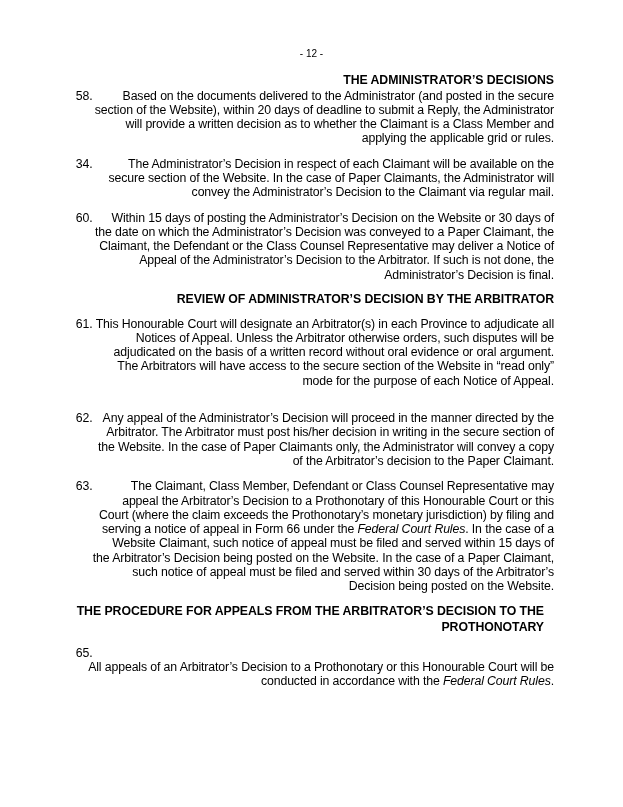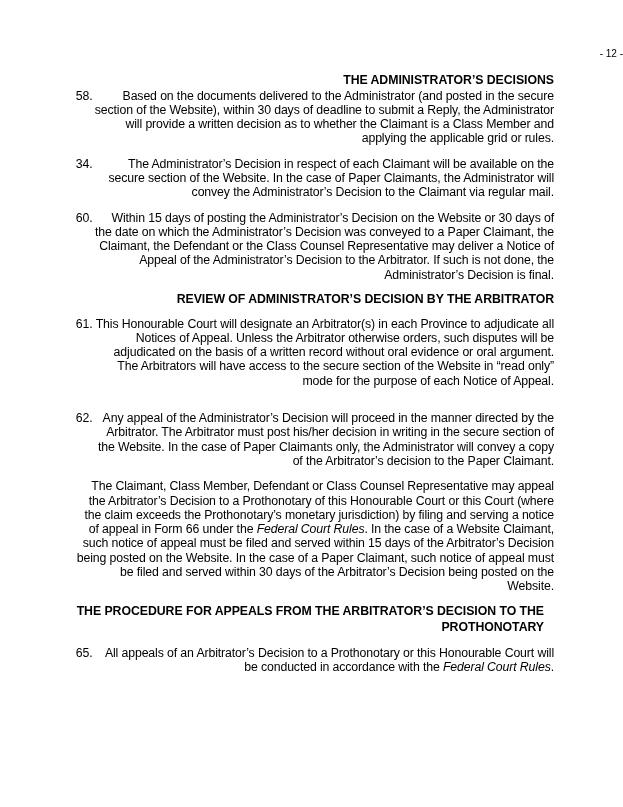--- a/index.html
+++ b/index.html
@@ -1,37 +1,37 @@
 <!DOCTYPE html>
 <html><head>
 <meta charset="utf-8">
 <style>
   html, body { margin: 0; padding: 0; background: #ffffff; }
   body { width: 623px; height: 807px; position: relative; overflow: hidden;
          font-family: "Liberation Sans", sans-serif; color: #000; }
-  .page-number { position: absolute; top: 48px; left: 0; width: 623px; text-align: right;
+  .page-number { position: absolute; top: 48px; left: 0; width: 623px; text-align: center;
                  font-size: 10px; }
   .content { position: absolute; left: 74px; top: 72px; width: 480px; text-align: right; }
   h2 { font-size: 12.3px; font-weight: bold; margin: 0; line-height: 16.5px; letter-spacing: -0.05px; }
   .para { display: flex; font-size: 12.3px; line-height: 14.3px; margin: 0; letter-spacing: -0.12px; }
   .para .num { width: 18.5px; flex: none; }
   .para .text { flex: 1; }
   .em { font-style: italic; }
 </style>
 </head>
 <body>
 
 <div class="page-number">- 12 -</div>
 
 <div class="content">
   <h2 style="margin-top:0;">THE ADMINISTRATOR’S DECISIONS</h2>
 
   <div class="para" style="margin-top:0;">
     <span class="num">58.</span>
-    <span class="text">Based on the documents delivered to the Administrator (and posted in the secure section of the Website), within 30 days of deadline to submit a Reply, the Administrator will provide a written decision as to whether the Claimant is a Class Member and  applying the applicable grid or rules.</span>
+    <span class="text">Based on the documents delivered to the Administrator (and posted in the secure section of the Website), within 20 days of deadline to submit a Reply, the Administrator will provide a written decision as to whether the Claimant is a Class Member and  applying the applicable grid or rules.</span>
   </div>
 
   <div class="para" style="margin-top:11px;">
     <span class="num">34.</span>
     <span class="text">The Administrator’s Decision in respect of each Claimant will be available on the secure section of the Website.  In the case of Paper Claimants, the Administrator will convey the Administrator’s Decision to the Claimant via regular mail.</span>
   </div>
 
   <div class="para" style="margin-top:11px;">
     <span class="num">60.</span>
     <span class="text">Within 15 days of posting the Administrator’s Decision on the Website or 30 days of the date on which the Administrator’s Decision was conveyed to a Paper Claimant, the Claimant, the Defendant or the Class Counsel Representative may deliver a Notice of Appeal of the Administrator’s Decision to the Arbitrator.  If such is not done, the Administrator’s Decision is final.</span>
@@ -43,23 +43,24 @@
     <span class="num">61.</span>
     <span class="text">This Honourable Court will designate an Arbitrator(s) in each Province to adjudicate all Notices of Appeal.  Unless the Arbitrator otherwise orders, such disputes will be adjudicated on the basis of a written record without oral evidence or oral argument. The Arbitrators will have access to the secure section of the Website in “read only” mode for the purpose of each Notice of Appeal.</span>
   </div>
 
   <div class="para" style="margin-top:23px;">
     <span class="num">62.</span>
     <span class="text">Any appeal of the Administrator’s Decision will proceed in the manner directed by the Arbitrator.  The Arbitrator must post his/her decision in writing in the secure section of the Website.  In the case of Paper Claimants only, the Administrator will convey a copy of the Arbitrator’s decision to the Paper Claimant.</span>
   </div>
 
   <div class="para" style="margin-top:11px;">
+    <span class="num">63.</span>
     <span class="text"><span>The Claimant, Class Member, Defendant or Class Counsel Representative may appeal the Arbitrator’s Decision to a Prothonotary of this Honourable Court or this Court (where the claim exceeds the Prothonotary’s monetary jurisdiction) by filing and serving a notice of appeal in Form 66 under the </span><span class="em">Federal Court Rules</span><span>.  In the case of a Website Claimant, such notice of appeal must be filed and served within 15 days of the Arbitrator’s Decision being posted on the Website.  In the case of a Paper Claimant, such notice of appeal must be filed and served within 30 days of the Arbitrator’s Decision being posted on the Website.</span></span>
   </div>
 
 
   <h2 style="margin-top:9px; width:470px;">THE PROCEDURE FOR APPEALS FROM THE ARBITRATOR’S DECISION TO THE PROTHONOTARY</h2>
 
-  <div class="para" style="margin-top:10px;">
+  <div class="para" style="margin-top:10px;flex-direction:column;">
     <span class="num">65.</span>
     <span class="text"><span>All appeals of an Arbitrator’s Decision to a Prothonotary or this Honourable Court will be conducted in accordance with the </span><span class="em">Federal Court Rules</span><span>.</span></span>
   </div>
 </div>
 
 </body></html>

